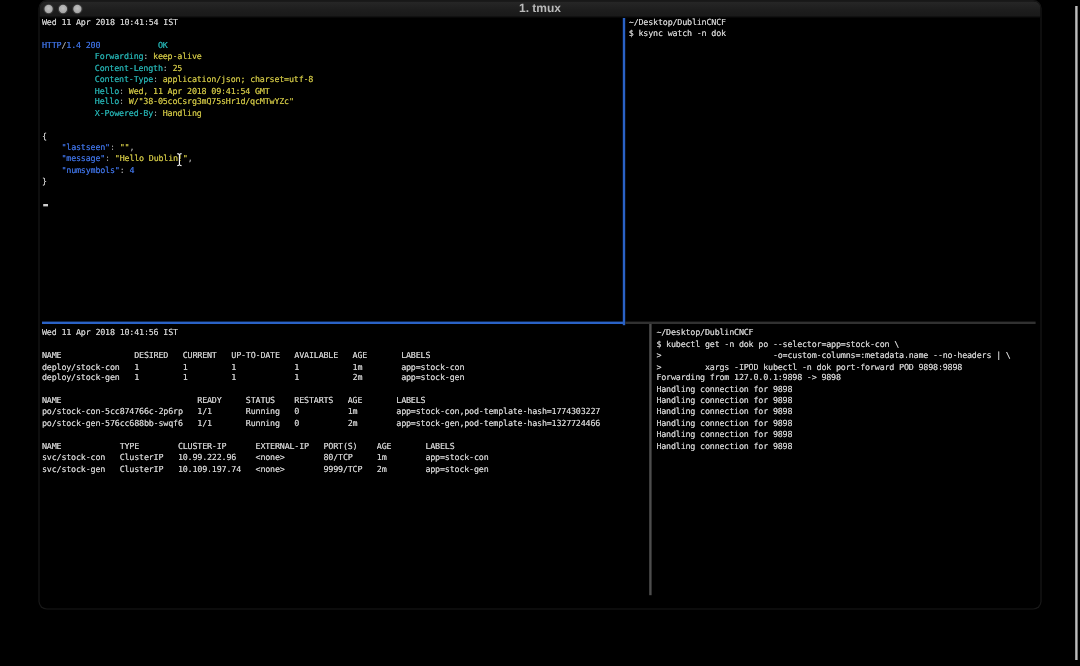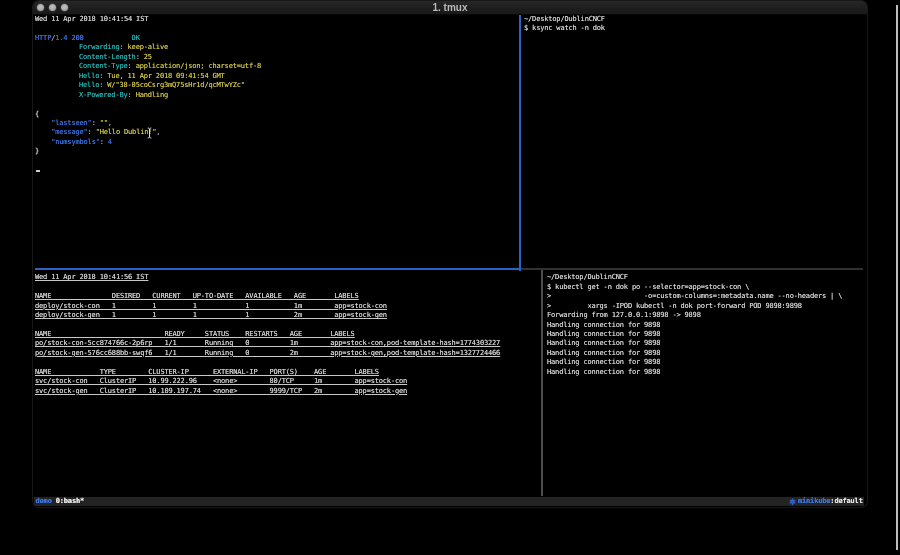--- a/index.html
+++ b/index.html
@@ -15,21 +15,21 @@
   .light{width:7px;height:7px;border-radius:50%;
          background:radial-gradient(circle at 50% 42%, #c2c2c2 0%, #adadad 50%, #939393 100%);
          box-shadow:0 0 0 0.9px #363636;}
   .title{position:absolute;left:0;top:0;width:100%;height:13px;line-height:13px;text-align:center;
          font-family:"Liberation Sans","DejaVu Sans",sans-serif;font-size:10px;font-weight:700;
          color:var(--title_fg);}
   .pane{position:absolute;margin:0;font:7px/9.45px "DejaVu Sans Mono",monospace;
         letter-spacing:-0.17px;color:var(--fg);white-space:pre;text-shadow:0 0 0.55px;}
   #pane-tl{left:2px;top:14px;}
   #pane-tr{left:491px;top:14px;}
-  #pane-bl{left:2px;top:272.3px;text-decoration:underline;}
+  #pane-bl{left:2px;top:272.3px;}
   #pane-br{left:514px;top:272.3px;}
   .c-fg{color:var(--fg);}
   .c-blue{color:var(--blue);}
   .c-cyan{color:var(--cyan);padding-left:44px;}
   .c-yellow{color:var(--yellow);}
   .c-gray{color:var(--gray);}
   .vborder{position:absolute;}
   #vb-top{left:485.8px;top:14px;width:1.8px;height:255.5px;background:var(--border_blue);}
   #hb-blue{left:2px;top:267px;width:486px;height:1.9px;background:var(--border_blue);}
   #hb-gray{left:488px;top:267px;width:342px;height:1.9px;background:var(--border_gray_h);}
@@ -61,21 +61,21 @@
       </div>
       <div class="title">1. tmux</div>
     </div>
 
     <pre id="pane-tl" class="pane">Wed 11 Apr 2018 10:41:54 IST
 
 <span class="c-blue">HTTP</span><span class="c-gray">/</span><span class="c-blue">1.4</span><span class="c-fg"> </span><span class="c-blue">200</span><span class="c-fg"> </span><span class="c-cyan">OK</span>
 <span class="c-cyan">Forwarding</span><span class="c-gray">:</span><span class="c-fg"> </span><span class="c-yellow">keep-alive</span>
 <span class="c-cyan">Content-Length</span><span class="c-gray">:</span><span class="c-fg"> </span><span class="c-yellow">25</span>
 <span class="c-cyan">Content-Type</span><span class="c-gray">:</span><span class="c-fg"> </span><span class="c-yellow">application/json; charset=utf-8</span>
-<span class="c-cyan">Hello</span><span class="c-gray">:</span><span class="c-fg"> </span><span class="c-yellow">Tue, 11 Apr 2018 09:41:54 GMT</span>
+<span class="c-cyan">Hello</span><span class="c-gray">:</span><span class="c-fg"> </span><span class="c-yellow">Wed, 11 Apr 2018 09:41:54 GMT</span>
 <span class="c-cyan">Hello</span><span class="c-gray">:</span><span class="c-fg"> </span><span class="c-yellow">W/"38-05coCsrg3mQ75sHr1d/qcMTwYZc"</span>
 <span class="c-cyan">X-Powered-By</span><span class="c-gray">:</span><span class="c-fg"> </span><span class="c-yellow">Handling</span>
 
 <span class="c-fg">{</span>
 <span class="c-fg">    </span><span class="c-blue">"lastseen"</span><span class="c-gray">:</span><span class="c-fg"> </span><span class="c-yellow">""</span><span class="c-gray">,</span>
 <span class="c-fg">    </span><span class="c-blue">"message"</span><span class="c-gray">:</span><span class="c-fg"> </span><span class="c-yellow">"Hello Dublin!"</span><span class="c-gray">,</span>
 <span class="c-fg">    </span><span class="c-blue">"numsymbols"</span><span class="c-gray">:</span><span class="c-fg"> </span><span class="c-blue">4</span>
 <span class="c-fg">}</span>
 </pre>
     <pre id="pane-tr" class="pane">~/Desktop/DublinCNCF
@@ -108,34 +108,20 @@
 Handling connection for 9898
 </pre>
 
     <div id="vb-top" class="vborder"></div>
     <div id="hb-blue" class="vborder"></div>
     <div id="hb-gray" class="vborder"></div>
     <div id="vb-bottom" class="vborder"></div>
 
     <div class="term-cursor"></div>
 
-    <div class="statusbar">
-      <span class="status-left"><span class="s-session">demo </span><span class="s-window">0:bash*</span></span>
-      <span class="status-right">
-        <svg class="helm-icon" width="7" height="7.4" viewBox="0 0 7 7.4">
-          <g stroke="#3160cf" stroke-width="1.3" fill="none">
-            <line x1="3.5" y1="0.4" x2="3.5" y2="7"></line>
-            <line x1="0.7" y1="2.1" x2="6.3" y2="5.3"></line>
-            <line x1="6.3" y1="2.1" x2="0.7" y2="5.3"></line>
-          </g>
-          <circle cx="3.5" cy="3.7" r="2.1" fill="#3565cf"></circle>
-          <circle cx="3.5" cy="3.7" r="0.8" fill="#2547ac"></circle>
-        </svg><span class="s-cluster">minikube</span><span class="s-namespace">:default</span>
-      </span>
-    </div>
 
     <svg class="ibeam" width="10" height="14" viewBox="0 0 10 14">
       <g>
         <path d="M2 1.2 C3 1.2 3.6 1.7 4.1 2.2 C4.6 1.7 5.2 1.2 6.2 1.2 M2 12.8 C3 12.8 3.6 12.3 4.1 11.8 C4.6 12.3 5.2 12.8 6.2 12.8 M4.1 2.2 L4.1 11.8" stroke="#000" stroke-width="2.4" fill="none" opacity="0.6"></path>
         <path d="M2 1.2 C3 1.2 3.6 1.7 4.1 2.2 C4.6 1.7 5.2 1.2 6.2 1.2 M2 12.8 C3 12.8 3.6 12.3 4.1 11.8 C4.6 12.3 5.2 12.8 6.2 12.8 M4.1 2.2 L4.1 11.8" stroke="#f2f2f2" stroke-width="1.1" fill="none"></path>
       </g>
     </svg>
   </div>
 
   <div class="edge-line"></div>

